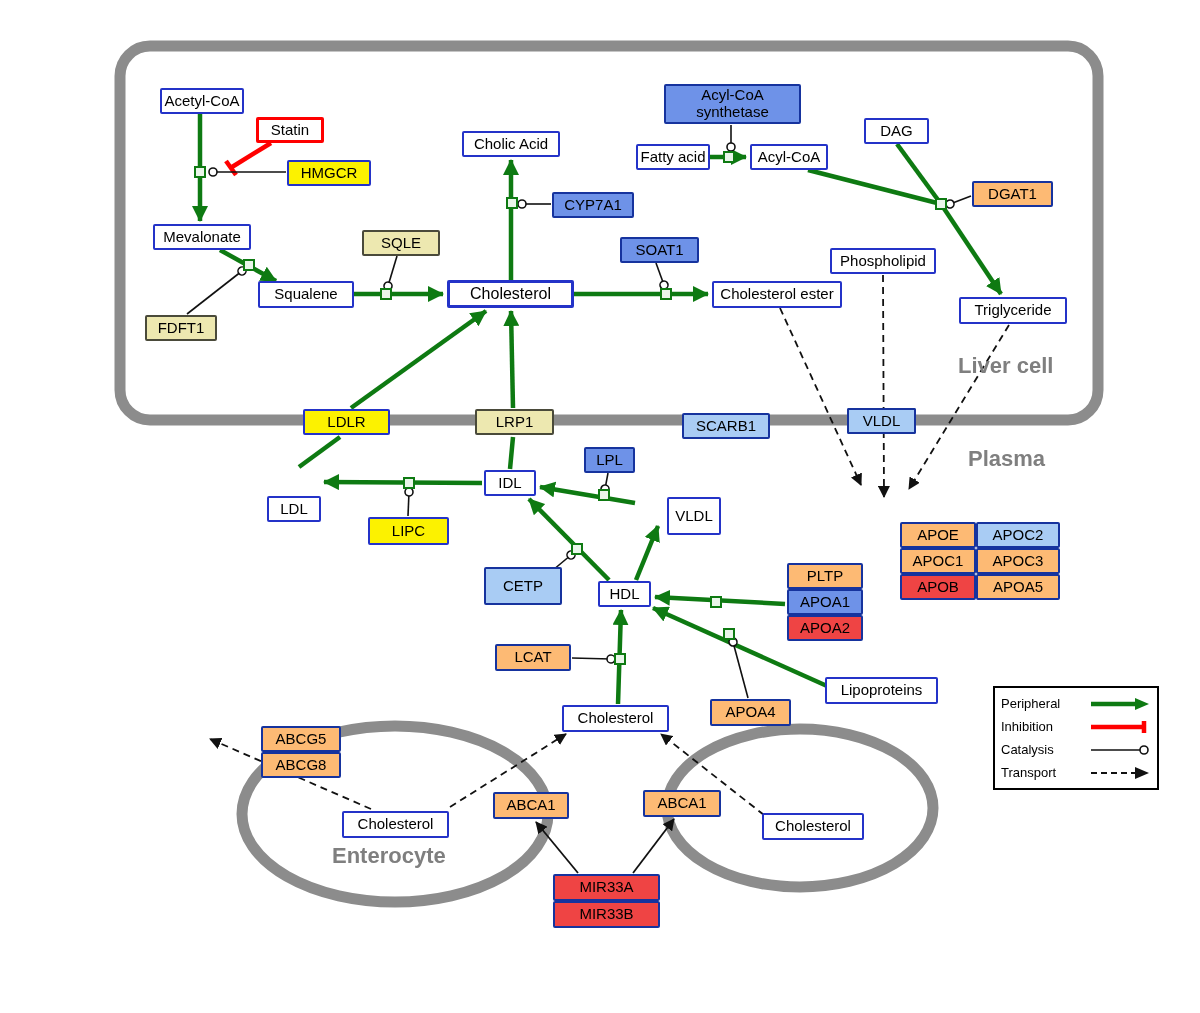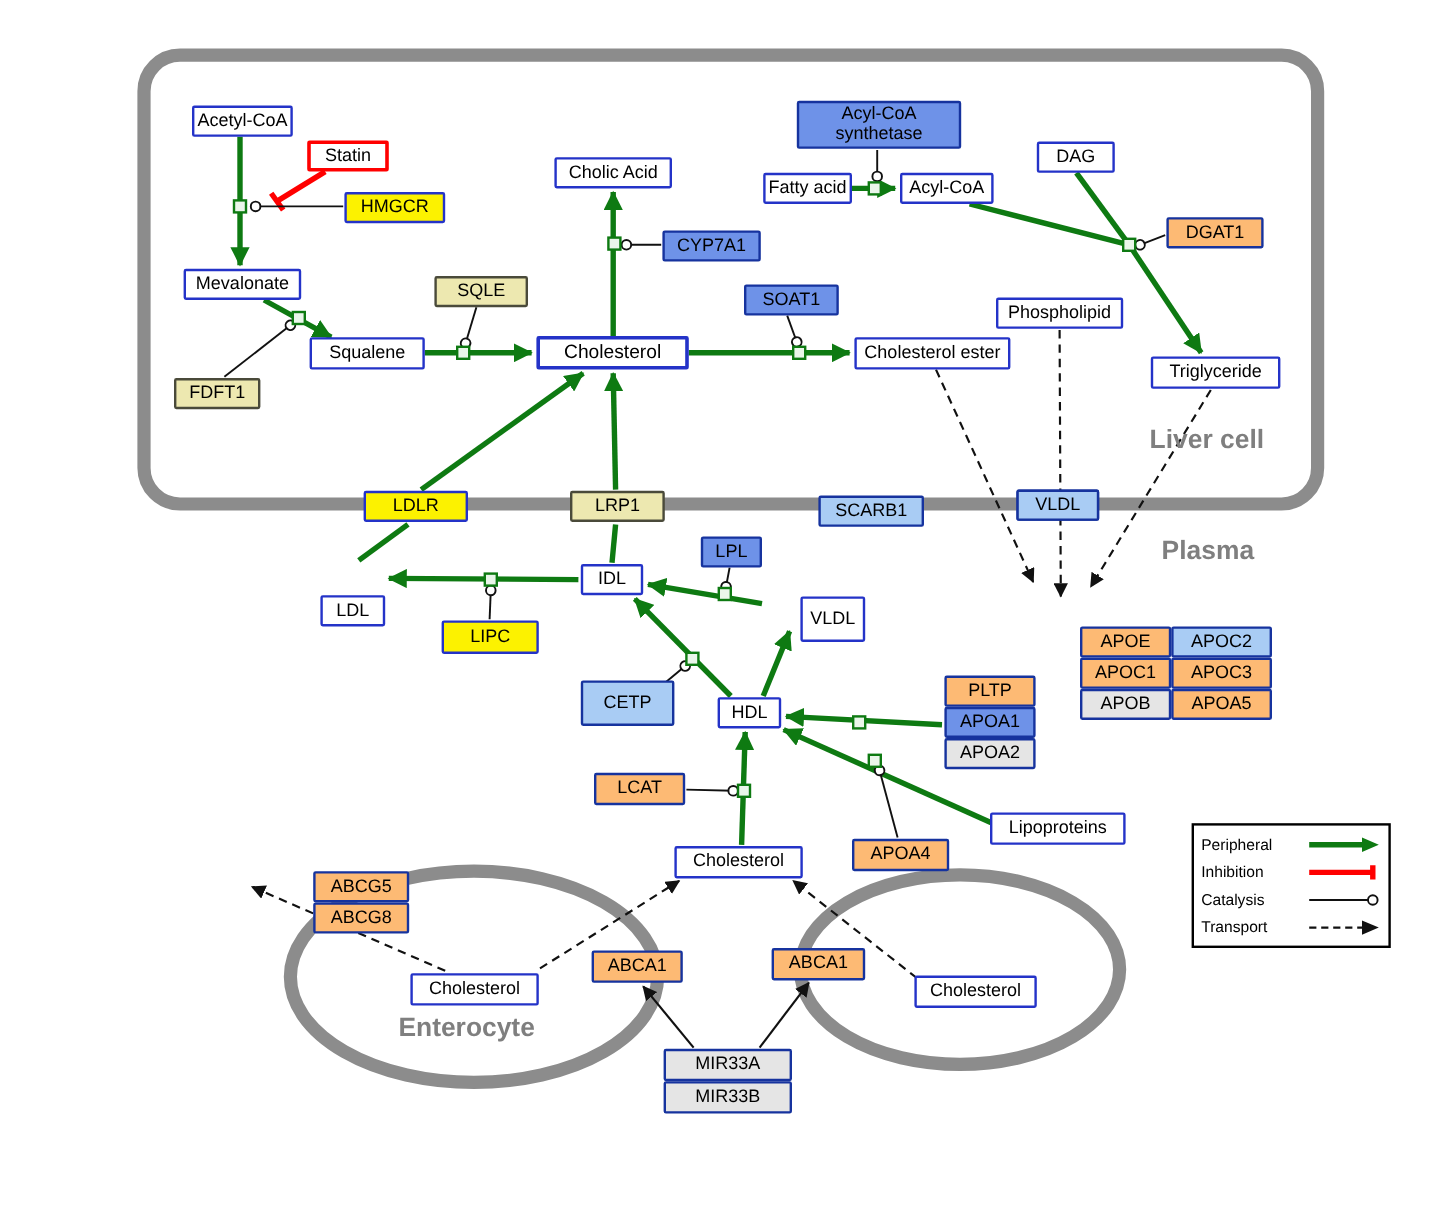--- a/index.html
+++ b/index.html
@@ -9,21 +9,21 @@
   .node{position:absolute;box-sizing:border-box;display:flex;align-items:center;justify-content:center;
         text-align:center;font-size:15px;line-height:1.12;color:#000;background:#fff;
         border:2px solid #2433C8;border-radius:2px;z-index:3;padding:1px 2px;}
   .thick{border-width:3px;font-size:16px;}
   .redb{border-color:#FF0000;border-width:3px;}
   .yellow{background:#FCF200;}
   .khaki{background:#EDE8B0;border:2px solid #4a4a3a;}
   .bl{background:#A9CCF4;border:2px solid #16339E;}
   .bm{background:#6E92E8;border:2px solid #16339E;}
   .bb{background:#fdba74;border:2px solid #16339E;}
-  .bd{background:#e5e5e5;border:2px solid #16339E;}
+  .bd{background:#ef4444;border:2px solid #16339E;}
   .cmp{position:absolute;z-index:2;font-weight:bold;color:#7F7F7F;font-size:22px;white-space:nowrap;}
   .legend{position:absolute;left:993px;top:686px;width:166px;height:104px;border:2px solid #000;
           background:#fff;z-index:3;box-sizing:border-box;display:flex;flex-direction:column;
           justify-content:space-around;padding:4px 6px;}
   .lrow{display:flex;align-items:center;justify-content:space-between;}
   .lrow span{font-size:13px;color:#000;}
   .g{stroke:#0E7A12;stroke-width:4.5;fill:none;}
   .c{stroke:#111;stroke-width:1.6;fill:none;}
   .t{stroke:#111;stroke-width:1.8;fill:none;stroke-dasharray:7 5;}
   .b{stroke:#111;stroke-width:1.8;fill:none;}

